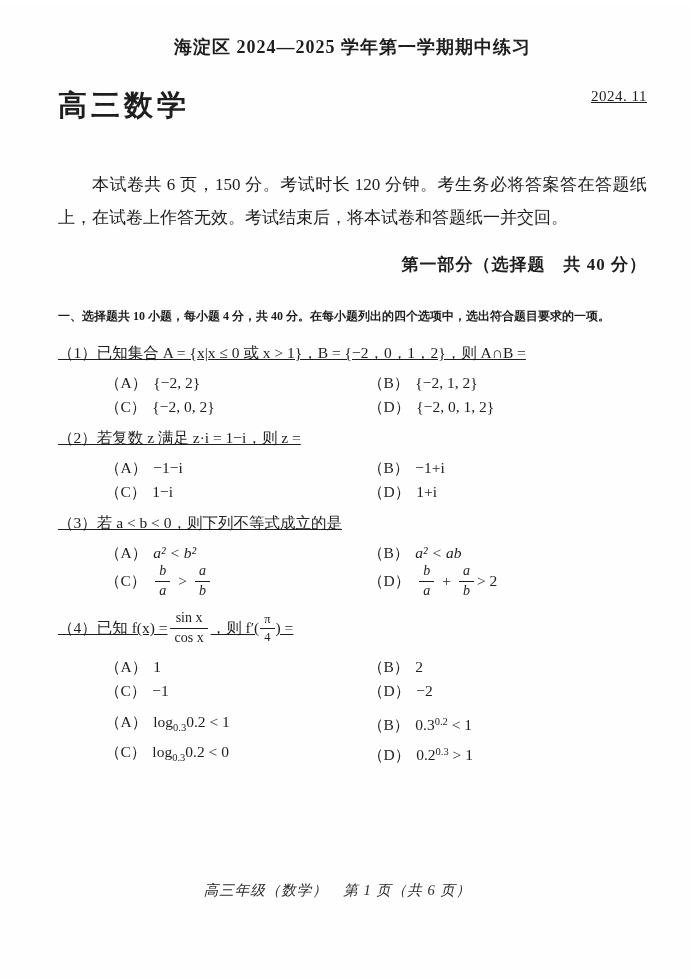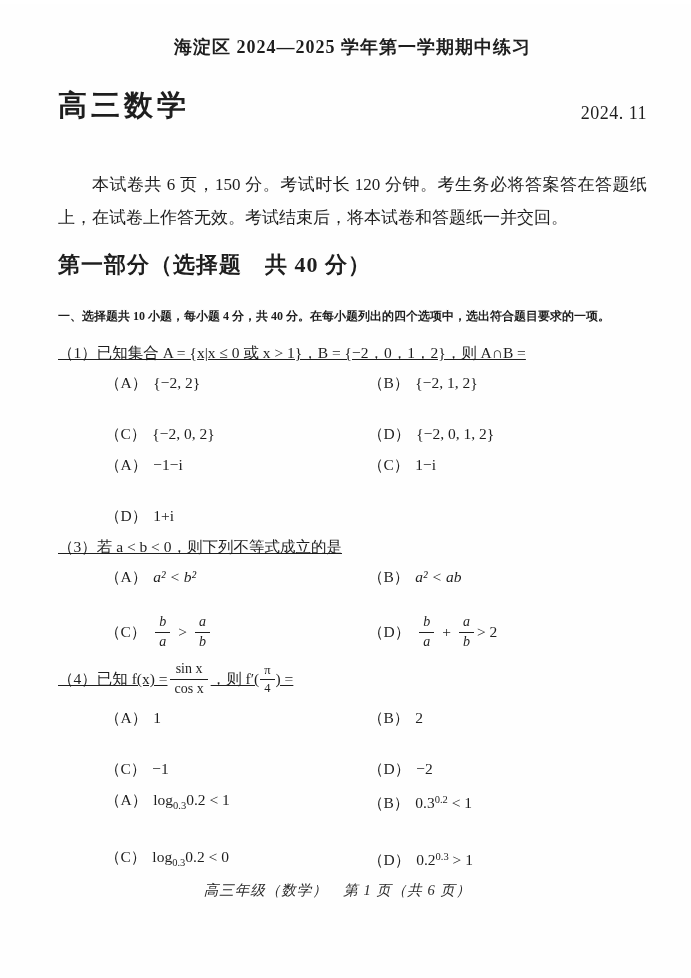--- a/index.html
+++ b/index.html
@@ -30,35 +30,36 @@
   }
   .subject-title {
     font-size: 29px;
     line-height: 38px;
     font-weight: bold;
     letter-spacing: 4px;
   }
   .exam-date {
     position: absolute;
     right: 0;
-    bottom: 0;
-    font-size: 18px;
+    bottom: 19px;
+    font-size: 15px;
     letter-spacing: 0.5px;
+    text-decoration: underline;
   }
   .intro {
     margin: 44px 0 0 0;
     font-size: 17px;
     line-height: 33px;
     text-indent: 2em;
     text-align: justify;
   }
   .part-title {
     margin-top: 18px;
-    text-align: left;
-    font-size: 22px;
+    text-align: right;
+    font-size: 17px;
     line-height: 26px;
     font-weight: bold;
     letter-spacing: 1px;
   }
   .instructions {
     margin-top: 22px;
     font-size: 12px;
     line-height: 33px;
     font-weight: bold;
     padding-left: 40px;
@@ -69,21 +70,21 @@
   .stem {
     font-size: 15.5px;
     line-height: 23px;
     text-decoration: underline;
   }
   .options {
     display: grid;
     grid-template-columns: 263px 1fr;
     padding-left: 47px;
     margin-top: 7px;
-    row-gap: 28px;
+    row-gap: 1px;
     font-size: 15.5px;
   }
   .option { line-height: 23px; white-space: nowrap; }
   .opt-label { margin-right: 6px; }
   .frac {
     display: inline-block;
     vertical-align: middle;
     text-align: center;
     font-size: 14px;
     line-height: 1.05;
@@ -133,22 +134,24 @@
     <div class="stem">（1）已知集合 A = {x|x ≤ 0 或 x &gt; 1}，B = {−2，0，1，2}，则 A∩B =</div>
     <div class="options">
       <div class="option"><span class="opt-label">（A）</span><span class="opt-text">{−2, 2}</span></div>
       <div class="option"><span class="opt-label">（B）</span><span class="opt-text">{−2, 1, 2}</span></div>
       <div class="option"><span class="opt-label">（C）</span><span class="opt-text">{−2, 0, 2}</span></div>
       <div class="option"><span class="opt-label">（D）</span><span class="opt-text">{−2, 0, 1, 2}</span></div>
     </div>
   </div>
 
   <div class="question">
+    <div class="stem">（2）若复数 z 满足 z·i = 1−i，则 z =</div>
     <div class="options">
       <div class="option"><span class="opt-label">（A）</span><span class="opt-text">−1−i</span></div>
+      <div class="option"><span class="opt-label">（B）</span><span class="opt-text">−1+i</span></div>
       <div class="option"><span class="opt-label">（C）</span><span class="opt-text">1−i</span></div>
       <div class="option"><span class="opt-label">（D）</span><span class="opt-text">1+i</span></div>
     </div>
   </div>
 
   <div class="question">
     <div class="stem">（3）若 a &lt; b &lt; 0，则下列不等式成立的是</div>
     <div class="options">
       <div class="option"><span class="opt-label">（A）</span><span class="opt-text var">a² &lt; b²</span></div>
       <div class="option"><span class="opt-label">（B）</span><span class="opt-text var">a² &lt; ab</span></div>

